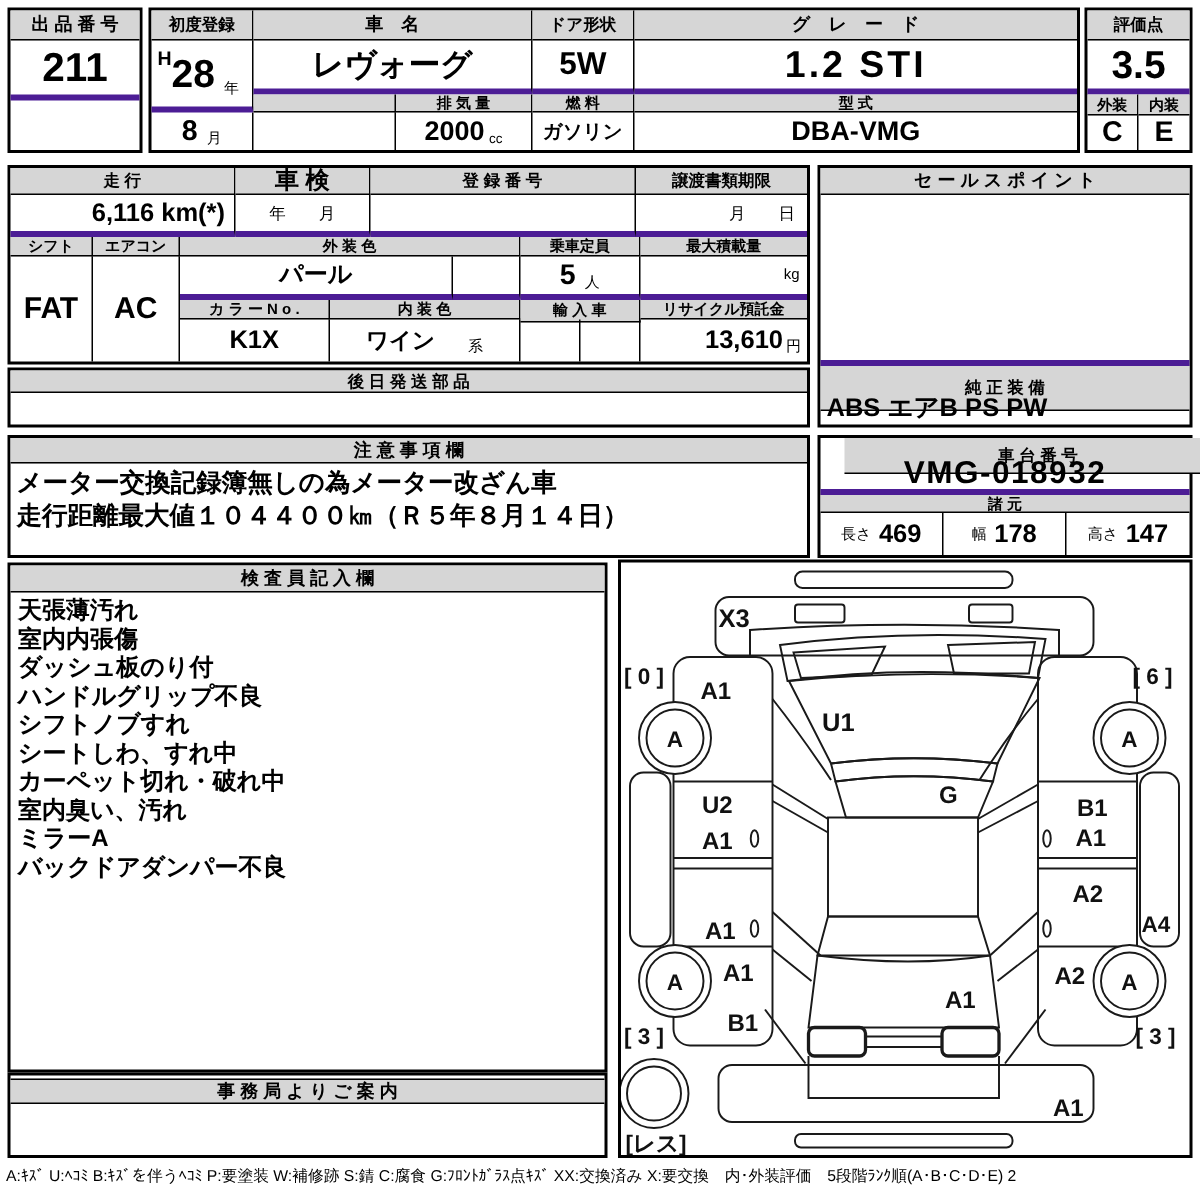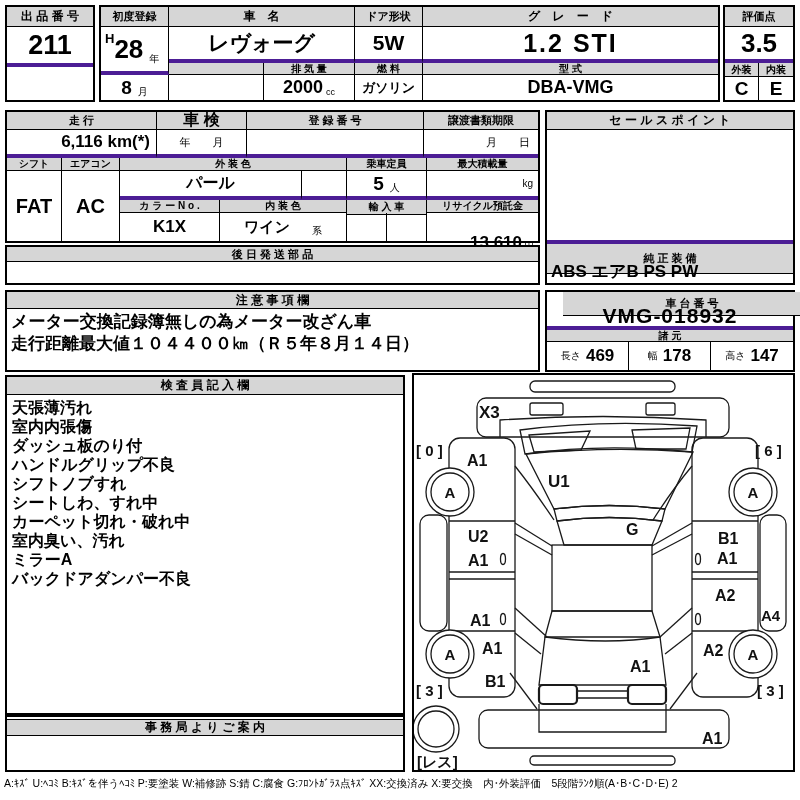--- a/index.html
+++ b/index.html
@@ -104,21 +104,21 @@
     <div class="abs hdr br" style="left:340px;top:88px;width:80px;height:15px;font-size:10px;">輸 入 車</div>
     <div class="abs hdr" style="left:420px;top:88px;width:111px;height:13px;font-size:10px;">リサイクル預託金</div>
 
     <div class="abs cell br b" style="left:113px;top:101px;width:100px;height:28px;font-size:17px;">K1X</div>
     <div class="abs cell br" style="left:213px;top:101px;width:127px;height:28px;">
       <span class="b" style="font-size:15px;">ワイン</span>
       <span style="font-size:10px;margin:8px 0 0 22px;">系</span>
     </div>
     <div class="abs br" style="left:340px;top:101px;width:40px;height:28px;"></div>
     <div class="abs br" style="left:380px;top:101px;width:40px;height:28px;"></div>
-    <div class="abs cell right" style="left:420px;top:101px;width:111px;height:28px;padding-right:4px;margin-top:16px;">
+    <div class="abs cell right" style="left:420px;top:101px;width:111px;height:28px;padding-right:4px;">
       <span class="b" style="font-size:17px;">13,610</span>
       <span style="font-size:10px;margin:7px 0 0 2px;">円</span>
     </div>
   </div>
 
   <div class="abs box" style="left:5px;top:245px;width:535px;height:40px;">
     <div class="abs hdr" style="left:0;top:0;width:531px;height:15px;font-size:11px;">後 日 発 送 部 品</div>
     <div class="abs" style="left:0;top:15px;width:531px;height:21px;"></div>
   </div>
 

